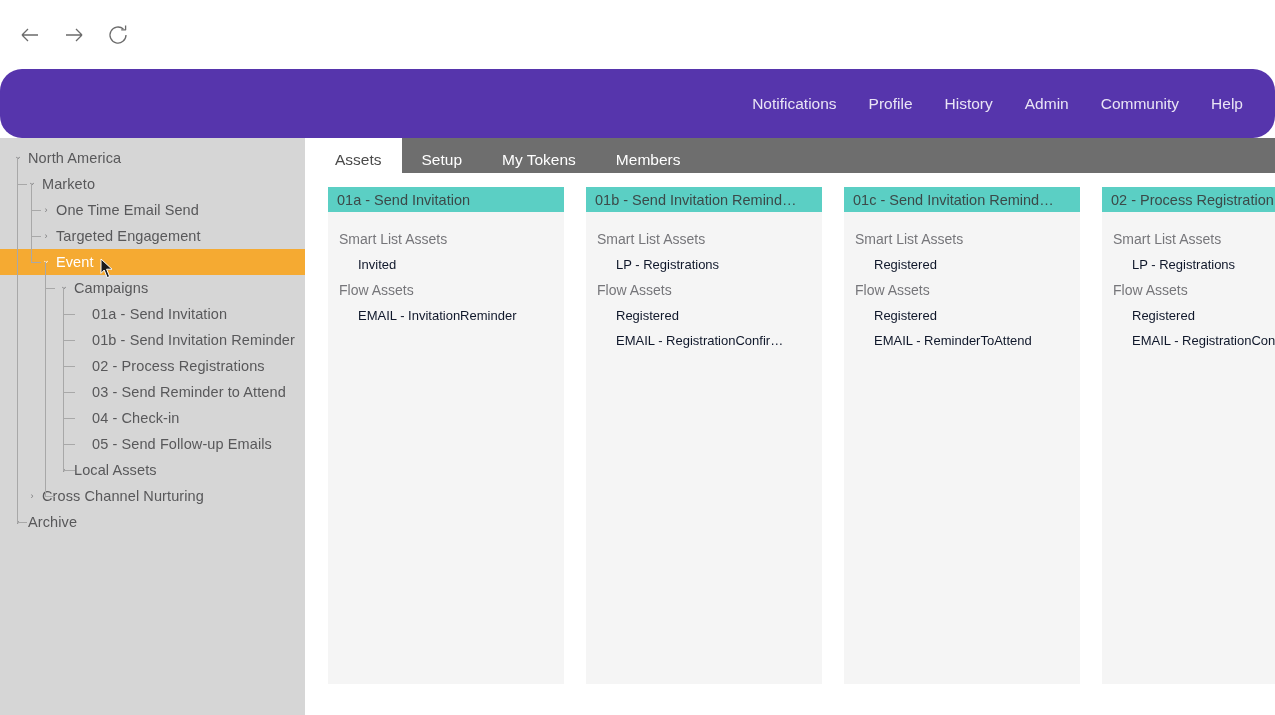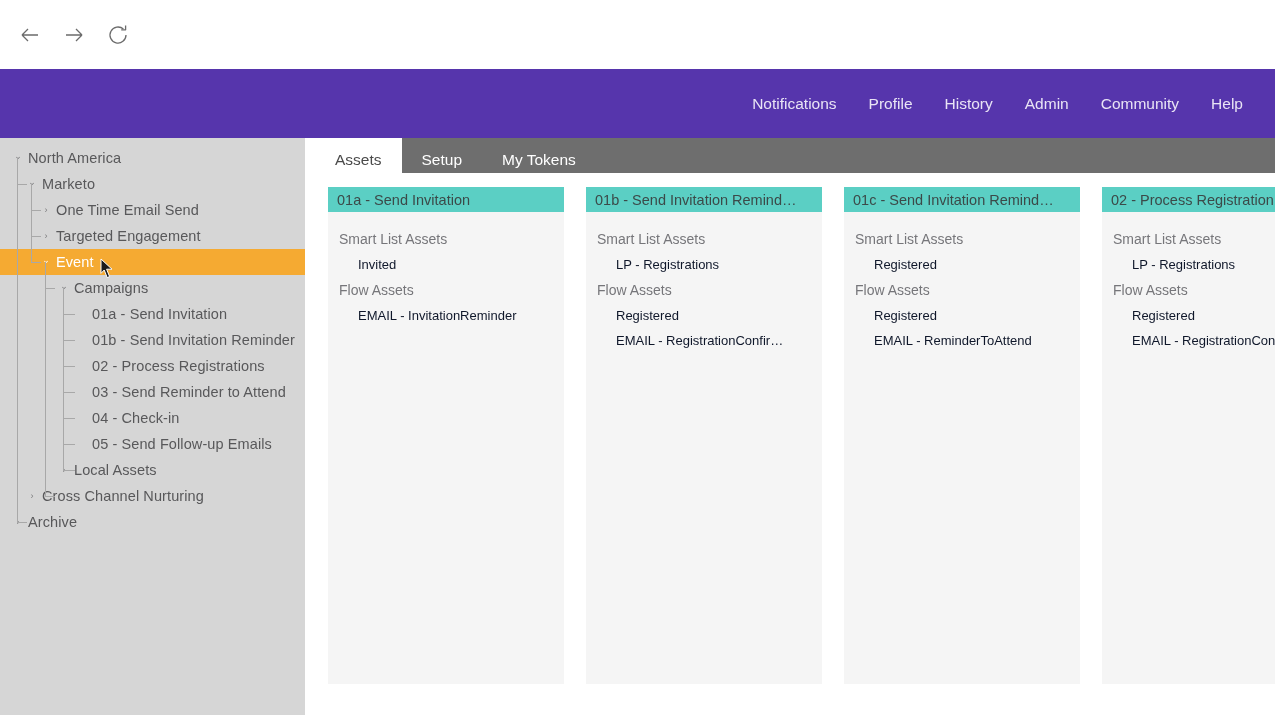--- a/index.html
+++ b/index.html
@@ -43,20 +43,21 @@
 
   
   .app-bar {
     height: 69px;
     background: #5635ac;
     display: flex;
     align-items: center;
     justify-content: flex-end;
     padding-right: 24px;
     gap: 0;
+    border-radius: 22px;
   }
   .app-bar-link {
     color: #e9e4f5;
     font-size: 15.5px;
     padding: 0 16px;
     cursor: pointer;
     white-space: nowrap;
   }
   .app-bar-link:last-child { padding-right: 8px; }
 
@@ -310,20 +311,21 @@
           <path d="M1 1l11 10.2H6.6l3 7.4-2.4 1-3-7.6L1 15.4z" fill="#1c1c1c" stroke="#ffffff" stroke-width="1"></path>
         </svg></div>
     </div>
   <div class="sidebar-edge"></div>
 
   <div class="main">
     <div class="tab-strip" id="tab-strip">
         <div class="tab active">Assets</div>
         <div class="tab">Setup</div>
         <div class="tab">My Tokens</div>
+        <div class="tab">Members</div>
       </div>
     <div class="card-area" id="card-area">
         <div class="card">
           <div class="card-header">01a - Send Invitation</div>
           <div class="card-body">
             <div class="asset-group">Smart List Assets</div>
             <div class="asset-item">Invited</div>
             <div class="asset-group">Flow Assets</div>
             <div class="asset-item">EMAIL - InvitationReminder</div>
           </div>

